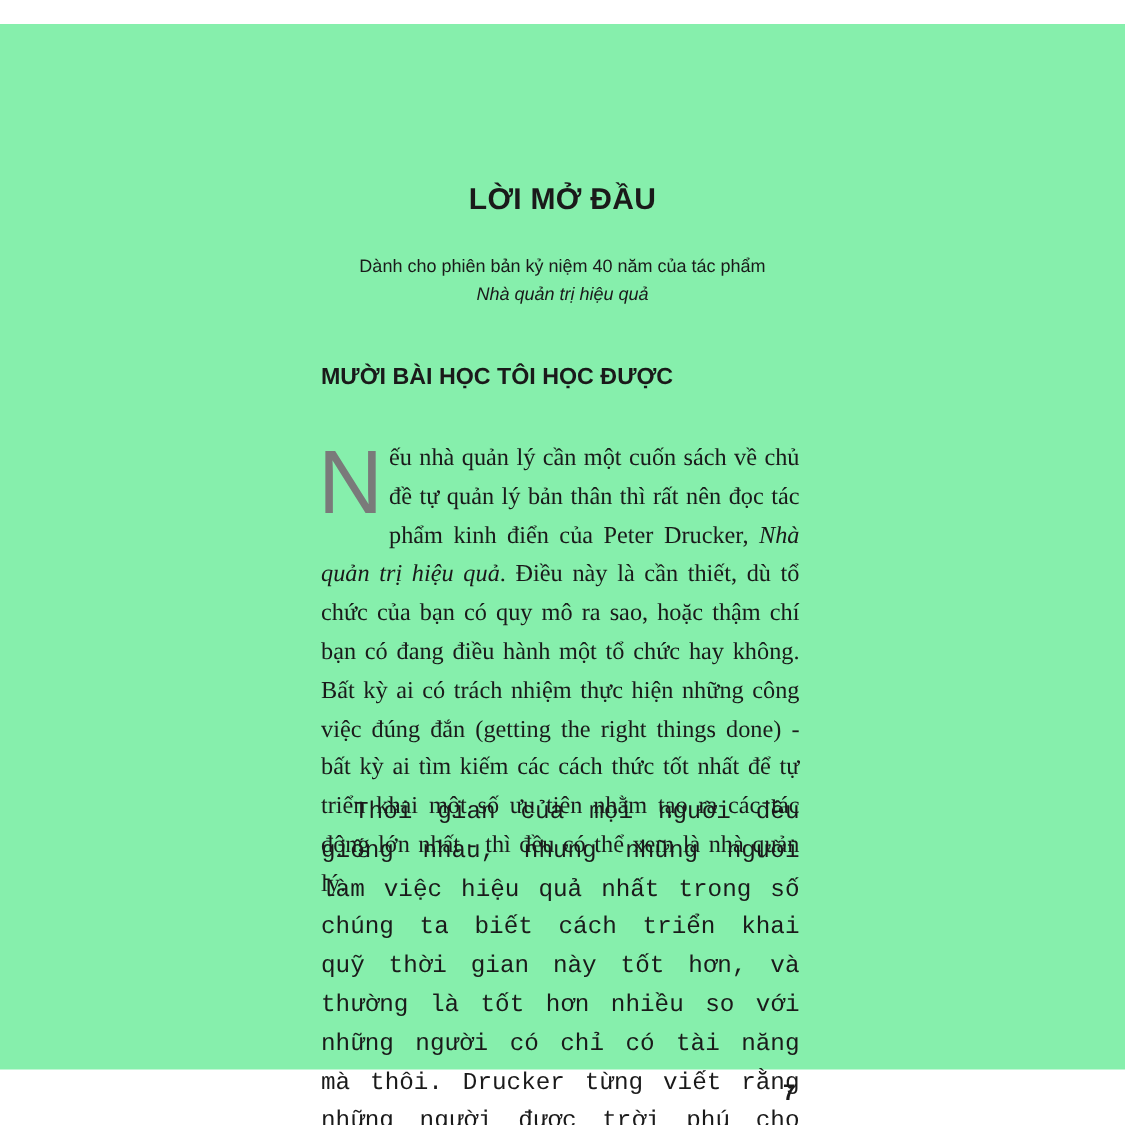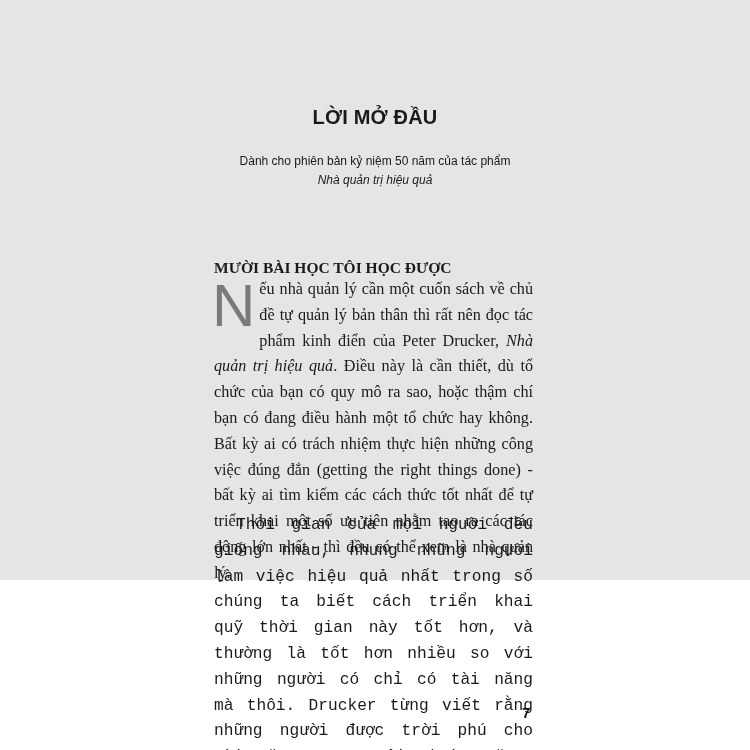--- a/index.html
+++ b/index.html
@@ -9,23 +9,23 @@
     }
     body {
       width: 750px;
       height: 750px;
       position: relative;
       overflow: hidden;
       color: #1a1a1a;
     }
     .page {
       position: absolute;
-      left: 0; top: 0;
-      width: 750px; height: 580px;
-      background: #e5e5e5;
+      left: 0; top: 16px;
+      width: 750px; height: 697px;
+      background: #86efac;
     }
     .chapter-title {
       position: absolute;
       top: 106px;
       left: 0;
       width: 750px;
       text-align: center;
       font-family: "Liberation Sans", "DejaVu Sans", sans-serif;
       font-weight: bold;
       font-size: 20px;
@@ -45,26 +45,25 @@
     }
     .subtitle .italic {
       font-style: italic;
       display: block;
     }
     .section-heading {
       position: absolute;
       top: 224px;
       left: 214px;
       width: 330px;
-      font-family: Liberation Serif, serif;
+      font-family: Liberation Sans, sans-serif;
       font-weight: bold;
       font-size: 15.5px;
       line-height: 23px;
       color: #1a1a1a;
-      margin-top: 32px;
     }
     .body-text {
       position: absolute;
       left: 214px;
       width: 319px;
       font-family: "Liberation Serif", "DejaVu Serif", serif;
       font-size: 16.2px;
       line-height: 25.8px;
       text-align: justify;
       color: #1a1a1a;
@@ -94,21 +93,21 @@
     }
   </style>
 </head>
 <body>
 
 <div class="page">
 
   <div class="chapter-title">LỜI MỞ ĐẦU</div>
 
   <div class="subtitle">
-    <span>Dành cho phiên bản kỷ niệm 50 năm của tác phẩm</span>
+    <span>Dành cho phiên bản kỷ niệm 40 năm của tác phẩm</span>
     <span class="italic">Nhà quản trị hiệu quả</span>
   </div>
 
   <div class="section-heading">
     <div>MƯỜI BÀI HỌC TÔI HỌC ĐƯỢC</div>
   </div>
 
   <p class="body-text para1"><span class="dropcap">N</span><span>ếu nhà quản lý cần một cuốn sách về chủ đề tự quản lý bản thân thì rất nên đọc tác phẩm kinh điển của Peter Drucker, </span><span class="italic">Nhà quản trị hiệu quả</span><span>. Điều này là cần thiết, dù tổ chức của bạn có quy mô ra sao, hoặc thậm chí bạn có đang điều hành một tổ chức hay không. Bất kỳ ai có trách nhiệm thực hiện những công việc đúng đắn (getting the right things done) - bất kỳ ai tìm kiếm các cách thức tốt nhất để tự triển khai một số ưu tiên nhằm tạo ra các tác động lớn nhất - thì đều có thể xem là nhà quản lý.</span></p>
 
   <p class="body-text para2">Thời gian của mọi người đều giống nhau, nhưng những người làm việc hiệu quả nhất trong số chúng ta biết cách triển khai quỹ thời gian này tốt hơn, và thường là tốt hơn nhiều so với những người có chỉ có tài năng mà thôi. Drucker từng viết rằng những người được trời phú cho tài năng vượt trội thường “cực kỳ kém hiệu quả”. Và nếu đến những người đặc biệt xuất sắc đúng là... kém hiệu</p>

